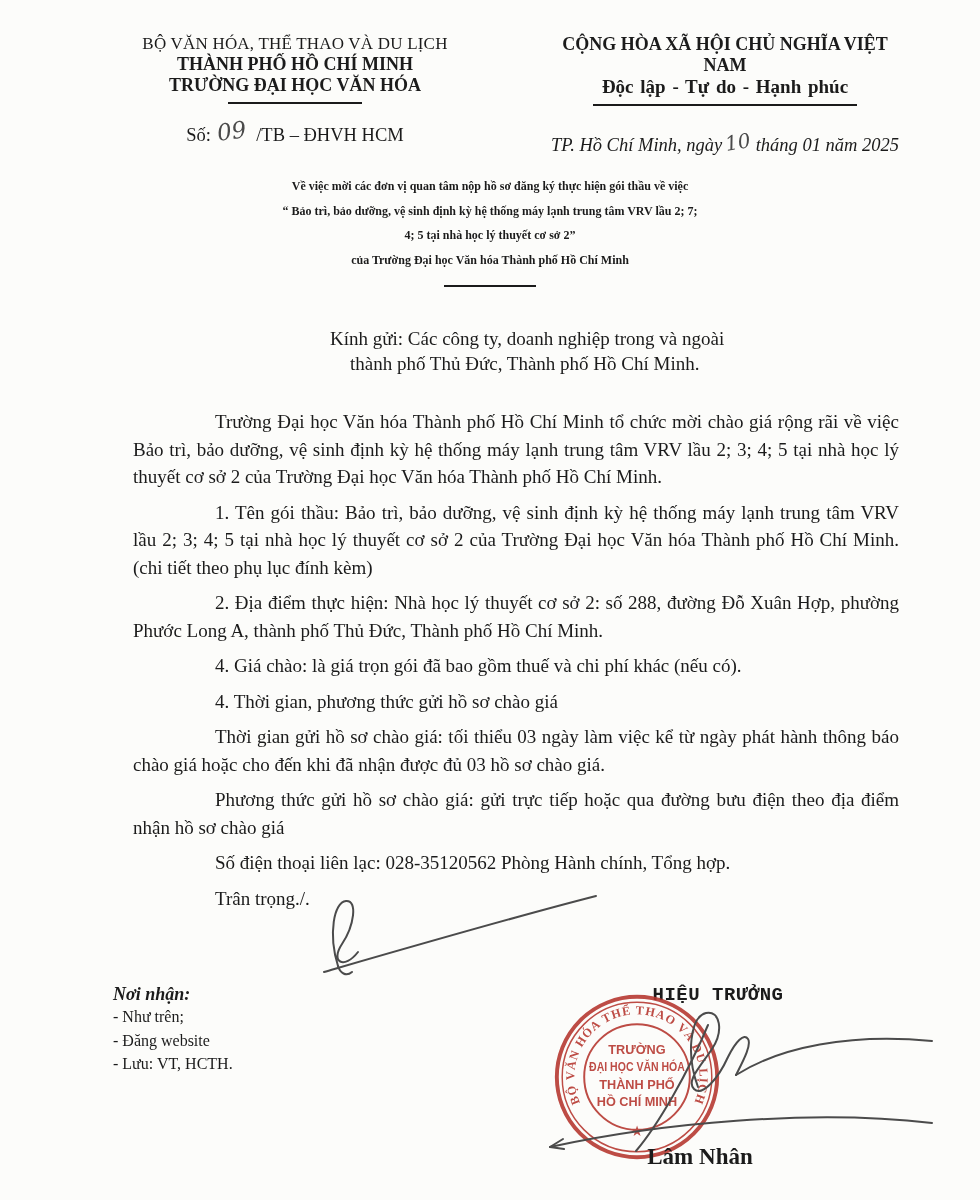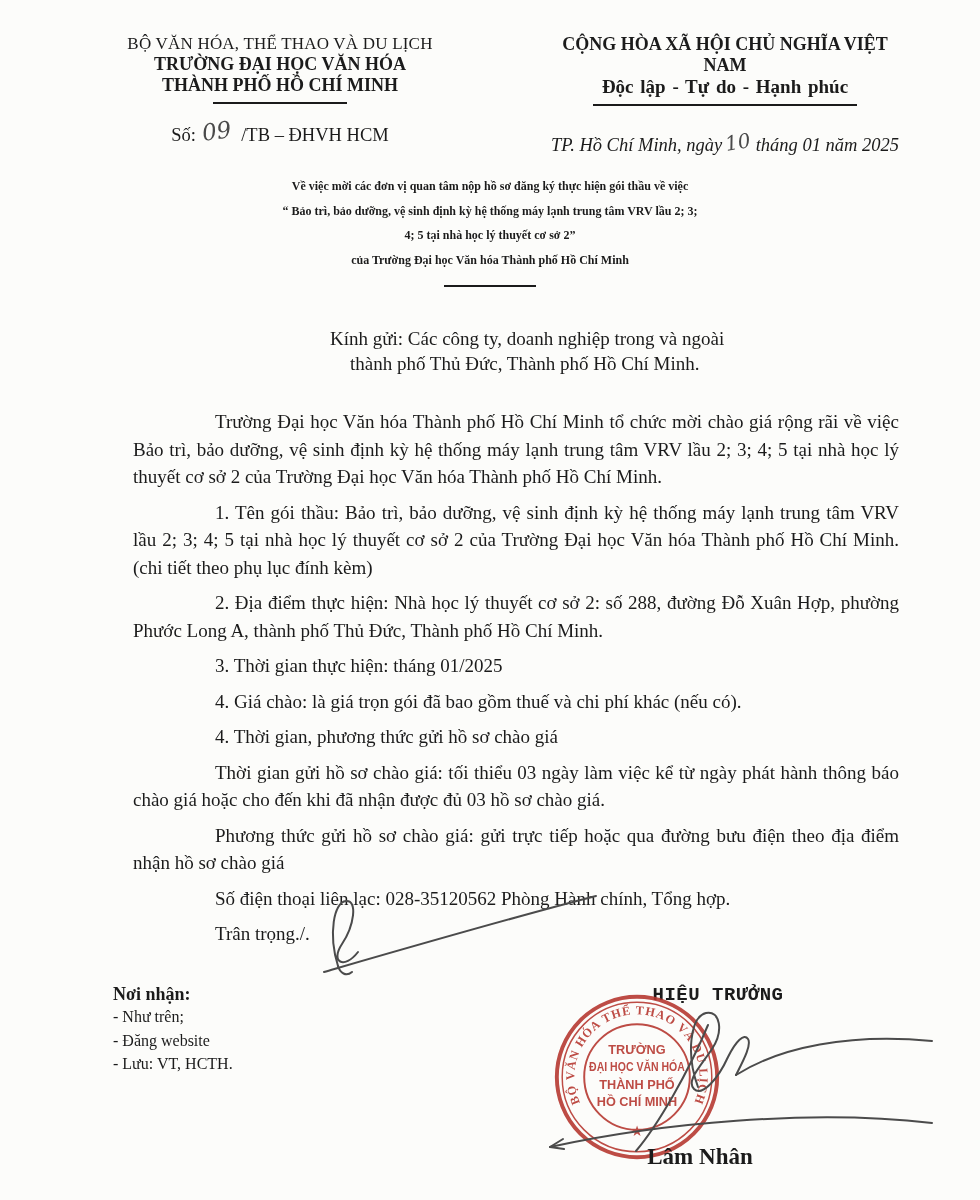--- a/index.html
+++ b/index.html
@@ -3,21 +3,21 @@
 <meta charset="utf-8">
 <style>
   html,body { margin:0; padding:0; background:#e8e8e8; }
   .page {
     position:relative; width:980px; height:1200px; margin:0 auto;
     background:#fcfcfa; color:#1b1b1b; overflow:hidden;
     font-family:"Liberation Serif","DejaVu Serif",serif;
   }
   
   .header { position:absolute; top:0; left:0; width:980px; height:172px; }
-  .h-left  { position:absolute; left:60px;  top:34px; width:440px; text-align:center; }
+  .h-left  { position:absolute; left:75px;  top:34px; width:440px; text-align:center; }
   .h-right { position:absolute; left:540px; top:34px; width:370px; text-align:center; }
   .h-line1 { font-size:17px; letter-spacing:.2px; }
   .h-line-bold { font-size:18px; font-weight:bold; line-height:21px; }
   .h-underline { border-top:2px solid #1b1b1b; margin:6px auto 0; }
   .h-underline.left  { width:134px; }
   .h-underline.right { width:264px; margin-top:7px; }
   .doc-number { margin-top:16px; font-size:18.5px; }
   .place-date { margin-top:26px; font-size:18.5px; font-style:italic; }
   .handwrit {
     display:inline-block; font-family:"DejaVu Serif",serif; font-style:italic;
@@ -34,72 +34,71 @@
   .salutation { position:absolute; top:326px; left:330px; font-size:19px; line-height:25px; }
   .salutation .l2 { padding-left:20px; }
   
   .body-text { position:absolute; top:400px; left:125px; width:782px; text-align:justify; }
   .body-text p { margin:8px; font-size:19px; line-height:27.5px; text-indent:82px; }
   
   .sig-small { position:absolute; left:300px; top:888px; width:310px; height:92px; }
   
   .footer { position:absolute; top:978px; left:0; width:980px; height:222px; }
   .recipients { position:absolute; left:113px; top:6px; }
-  .recipients-heading { font-size:18px; font-weight:bold; }
+  .recipients-heading { font-size:18px; font-weight:bold; font-style:italic; }
   .recipients-item { font-size:16px; line-height:23.5px; }
   .signer-title { position:absolute; left:563px; top:6px; width:310px;
                   text-align:center; font-size:19px; font-weight:bold; letter-spacing:.5px;font-family:Liberation Mono, monospace; }
   .signer-name  { position:absolute; left:545px; top:166px; width:310px;
                   text-align:center; font-size:23px; font-weight:bold; }
   .stamp-svg { position:absolute; left:549px; top:11px; width:176px; height:176px; opacity:.88; }
   .sig-big   { position:absolute; left:540px; top:17px; width:400px; height:165px; }
 </style>
 </head>
 <body>
 
 <div class="page">
 
   <div class="header">
     <div class="h-left">
       <div class="h-line1">BỘ VĂN HÓA, THỂ THAO VÀ DU LỊCH</div>
+      <div class="h-line-bold">THÀNH PHỐ HỒ CHÍ MINH</div>
       <div class="h-line-bold">TRƯỜNG ĐẠI HỌC VĂN HÓA</div>
-      <div class="h-line-bold">THÀNH PHỐ HỒ CHÍ MINH</div>
       <div class="h-underline left"></div>
       <div class="doc-number">
         <span>Số:</span><span class="handwrit hw-num">09</span><span>/TB – ĐHVH HCM</span>
       </div>
     </div>
     <div class="h-right">
       <div class="h-line-bold" style="font-size:18px;">CỘNG HÒA XÃ HỘI CHỦ NGHĨA VIỆT NAM</div>
       <div class="h-line-bold" style="font-size:19px; word-spacing:2px;">Độc lập - Tự do - Hạnh phúc</div>
       <div class="h-underline right"></div>
       <div class="place-date">
         <span>TP. Hồ Chí Minh, ngày</span><span class="handwrit hw-day">10</span><span>tháng 01 năm 2025</span>
       </div>
     </div>
   </div>
 
   <div class="title-block">
     <div class="title-sub">Về việc mời các đơn vị quan tâm nộp hồ sơ đăng ký thực hiện gói thầu về việc</div>
-    <div class="title-sub">“ Bảo trì, bảo dưỡng, vệ sinh định kỳ hệ thống máy lạnh trung tâm VRV lầu 2; 3;</div>
+    <div class="title-sub">“ Bảo trì, bảo dưỡng, vệ sinh định kỳ hệ thống máy lạnh trung tâm VRV lầu 2; 7;</div>
     <div class="title-sub">4; 5 tại nhà học lý thuyết cơ sở 2”</div>
     <div class="title-sub">của Trường Đại học Văn hóa Thành phố Hồ Chí Minh</div>
     <div class="title-divider"></div>
   </div>
 
   <div class="salutation">
     <div>Kính gửi: Các công ty, doanh nghiệp trong và ngoài</div>
     <div class="l2">thành phố Thủ Đức, Thành phố Hồ Chí Minh.</div>
   </div>
 
   <div class="body-text">
     <p>Trường Đại học Văn hóa Thành phố Hồ Chí Minh tổ chức mời chào giá rộng rãi về việc Bảo trì, bảo dưỡng, vệ sinh định kỳ hệ thống máy lạnh trung tâm VRV lầu 2; 3; 4; 5 tại nhà học lý thuyết cơ sở 2 của Trường Đại học Văn hóa Thành phố Hồ Chí Minh.</p>
     <p>1. Tên gói thầu: Bảo trì, bảo dưỡng, vệ sinh định kỳ hệ thống máy lạnh trung tâm VRV lầu 2; 3; 4; 5 tại nhà học lý thuyết cơ sở 2 của Trường Đại học Văn hóa Thành phố Hồ Chí Minh. (chi tiết theo phụ lục đính kèm)</p>
     <p>2. Địa điểm thực hiện: Nhà học lý thuyết cơ sở 2: số 288, đường Đỗ Xuân Hợp, phường Phước Long A, thành phố Thủ Đức, Thành phố Hồ Chí Minh.</p>
-    <p>3. Thời gian thực hiện: tháng 01/2025</p>
     <p>4. Giá chào: là giá trọn gói đã bao gồm thuế và chi phí khác (nếu có).</p>
     <p>4. Thời gian, phương thức gửi hồ sơ chào giá</p>
     <p>Thời gian gửi hồ sơ chào giá: tối thiểu 03 ngày làm việc kể từ ngày phát hành thông báo chào giá hoặc cho đến khi đã nhận được đủ 03 hồ sơ chào giá.</p>
     <p>Phương thức gửi hồ sơ chào giá: gửi trực tiếp hoặc qua đường bưu điện theo địa điểm nhận hồ sơ chào giá</p>
     <p>Số điện thoại liên lạc: 028-35120562 Phòng Hành chính, Tổng hợp.</p>
     <p>Trân trọng./.</p>
   </div>
 
   <svg class="sig-small" viewBox="0 0 310 92">
     <g fill="none" stroke="#4b4b4b" stroke-width="2" stroke-linecap="round">

